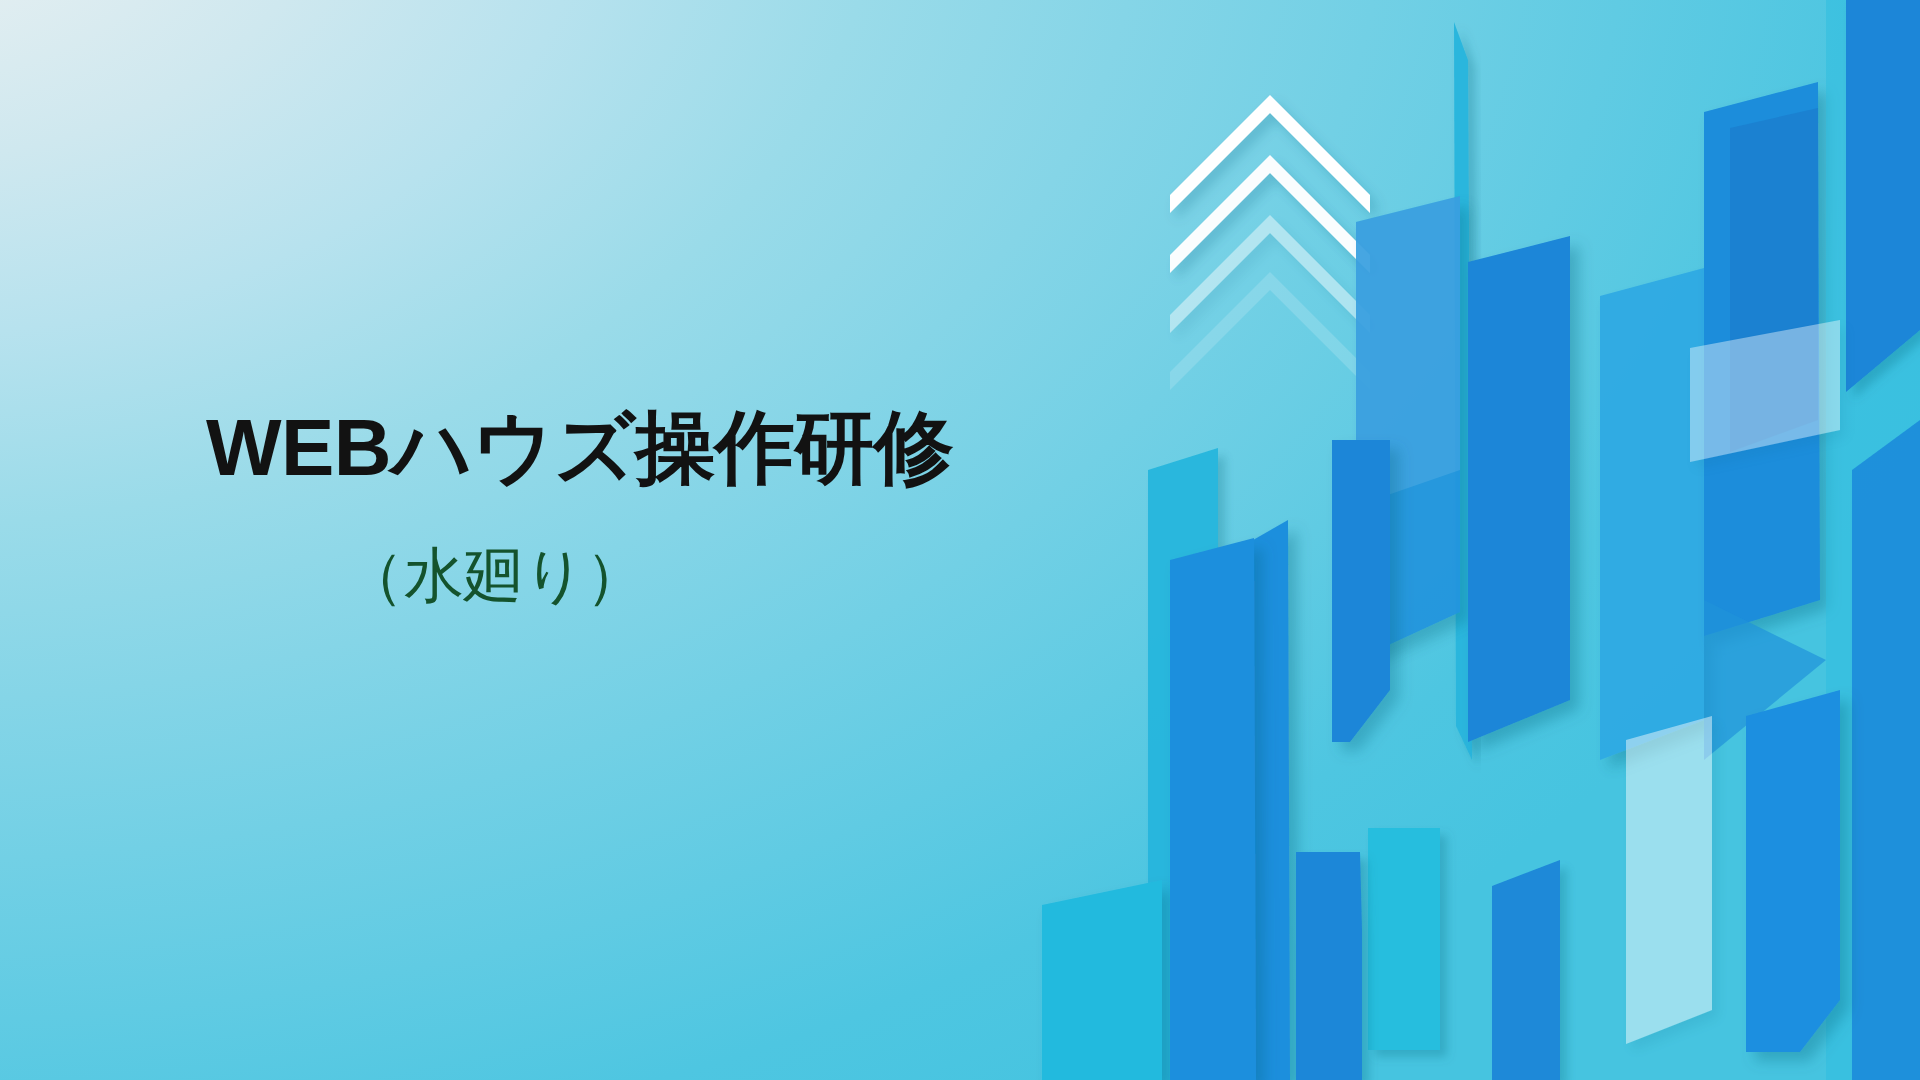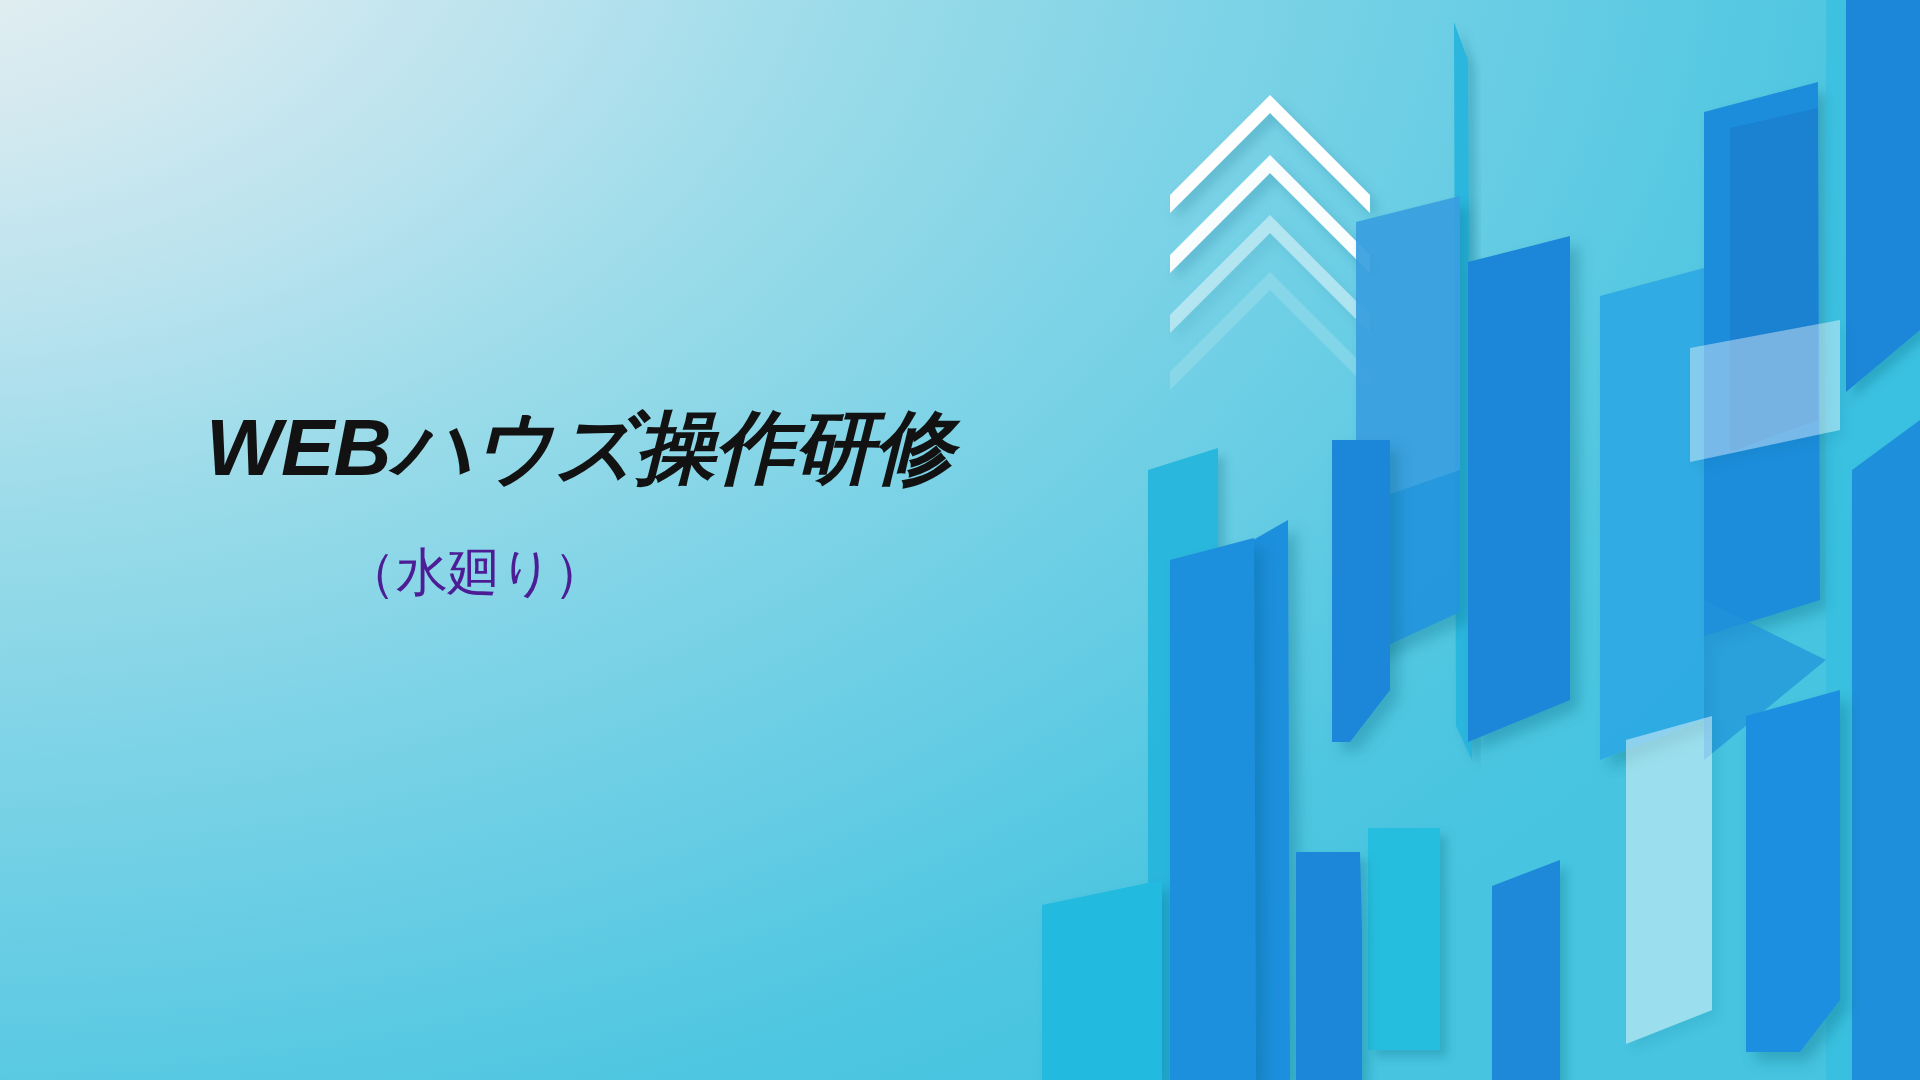--- a/index.html
+++ b/index.html
@@ -65,30 +65,29 @@
   .slide-title {
     position: absolute;
     left: 206px;
     top: 408px;
     font-size: 80px;
     line-height: 1.0;
     font-weight: 700;
     color: #121212;
     letter-spacing: -0.5px;
     white-space: nowrap;
-    font-style: italic;
   }
   .slide-subtitle {
     position: absolute;
     left: 344px;
     top: 546px;
-    font-size: 52px;
+    font-size: 60px;
     line-height: 1.0;
     font-weight: 400;
-    color: #4c1d95;
+    color: #14532d;
     white-space: nowrap;
   }
 </style>
 </head>
 <body>
 
 <div id="slide">
 
   <div class="bg-base"></div>
   <div class="bg-glow"></div>

